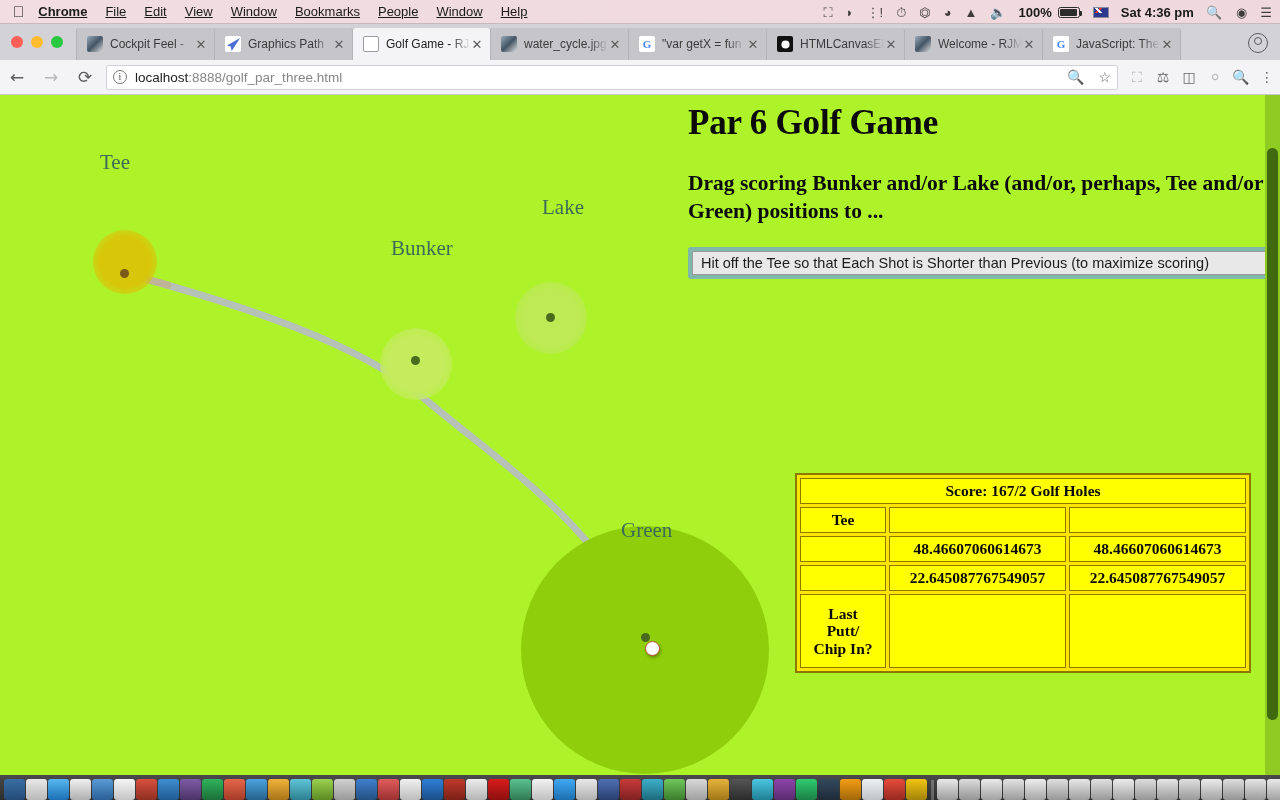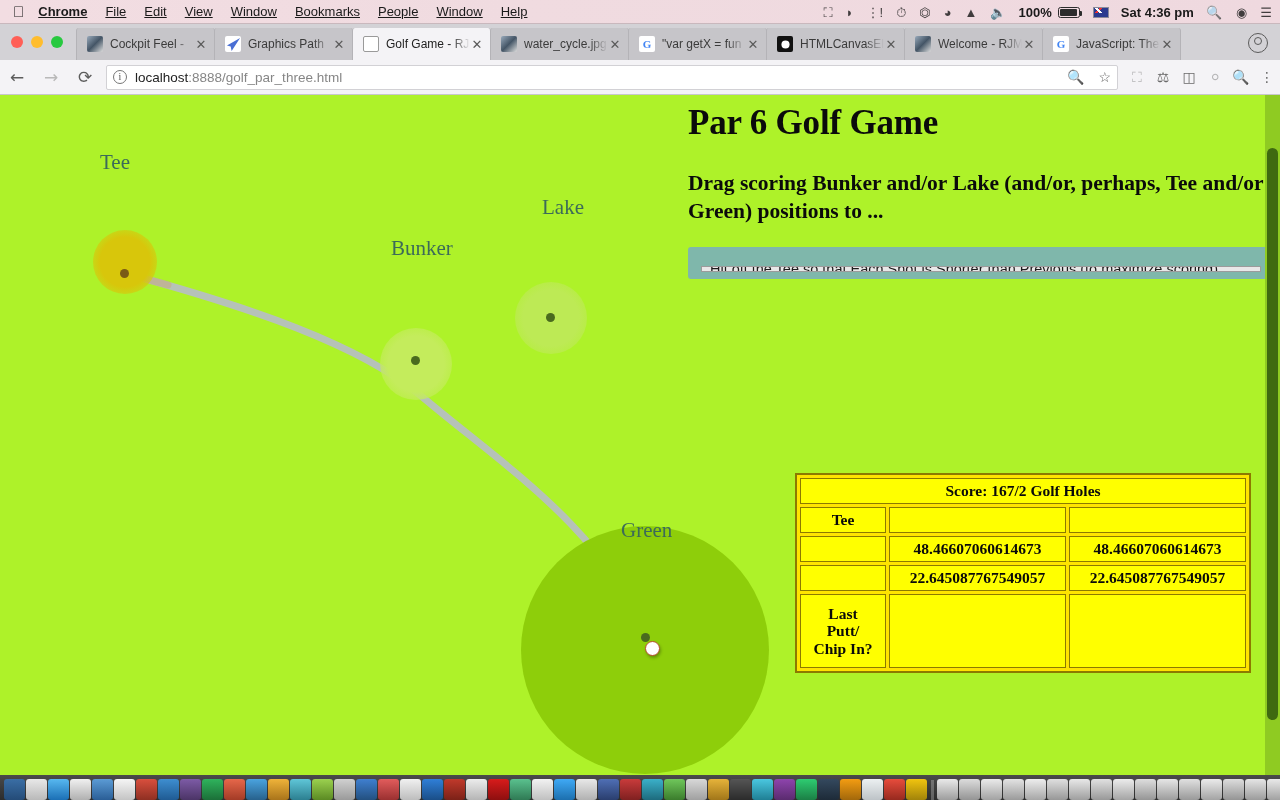--- a/index.html
+++ b/index.html
@@ -168,21 +168,21 @@
     font-size: 35px; font-weight: bold; color: #0b0b0b; letter-spacing: -.2px;
   }
   h3.sub {
     margin: 26px 0 0 0; font-family: "Liberation Serif", serif;
     font-size: 21.5px; font-weight: bold; color: #0b0b0b; line-height: 1.32;
   }
   h3.sub a { color: #1414cf; text-decoration: underline; }
   .inputwrap {
     margin-top: 21px; width: 586px; height: 32px;
     border: 2px solid #7fb7ab; border-radius: 3px;
-    background: #7fb7ab; padding: 11px;
+    background: #7fb7ab; padding: 2px;
   }
   .inputwrap input {
     width: 100%; height: 100%; border: 1px solid #9b9b9b;
     background: #e8e8e8; color: #1c1c1c;
     font-family: "Liberation Sans", sans-serif; font-size: 14.5px;
     padding: 0 8px; outline: none;
   }
 
   
   .tablewrap {

